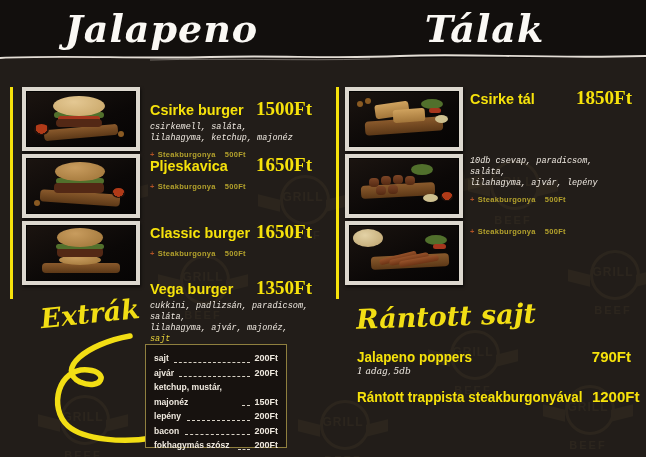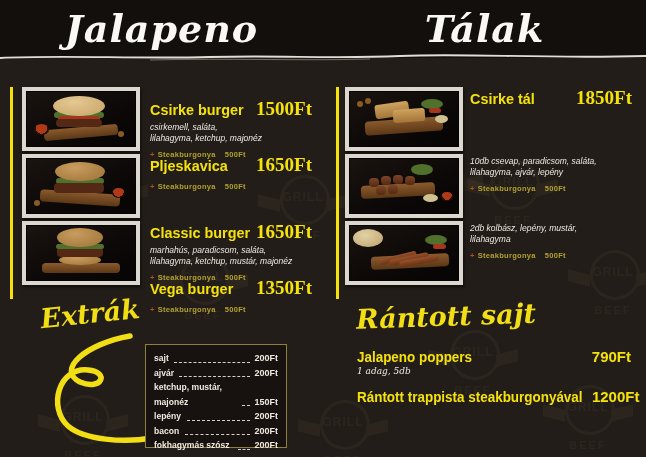--- a/index.html
+++ b/index.html
@@ -49,21 +49,21 @@
   .bread{background:radial-gradient(ellipse at 40% 35%,#e3d2a6,#bca26c);border-radius:50%;}
   .chick{background:linear-gradient(#cfa25e,#a3763a);border-radius:3px;}
   .cevap{background:linear-gradient(#7c4526,#542912);border-radius:4px;}
   .saus{background:linear-gradient(#96522a,#6b3315);border-radius:3px;}
   .slaw{background:#cfc190;border-radius:50%;}
   
   .item{position:absolute;width:162px;}
   .item .line1{display:flex;justify-content:space-between;align-items:baseline;}
   .iname{font-weight:bold;font-size:15px;color:#f6e20b;letter-spacing:0;transform:scaleX(.96);transform-origin:left;white-space:nowrap;}
   .iprice{font-weight:bold;font-size:19px;color:#f6e20b;white-space:nowrap;font-family:Liberation Serif, serif;}
-  .idesc{margin-top:2px;font-family:Liberation Sans, sans-serif;font-style:italic;font-size:8.5px;line-height:1.3;color:#eee8e0;}
+  .idesc{margin-top:2px;font-family:Liberation Mono, monospace;font-style:italic;font-size:8.5px;line-height:1.3;color:#eee8e0;}
   .hl{color:#e8d23a;}
   .iextra{margin-top:6px;font-size:7.5px;font-weight:bold;color:#b3a12c;letter-spacing:.3px;}
   .iextra .plus{color:#b05226;margin-right:3px;}
   .iextra .eprice{margin-left:9px;}
   
   .extras-title{
     position:absolute;left:28px;top:298px;width:124px;text-align:center;
     font-family:"DejaVu Serif",serif;font-style:italic;font-weight:bold;
     font-size:27px;color:#f2de14;transform:rotate(-6deg);
   }
@@ -221,33 +221,33 @@
   <div class="iextra">
     <span class="plus">+</span><span>Steakburgonya</span><span class="eprice">500Ft</span>
   </div>
 </div>
 
 <div class="item" style="left:150px;top:221px">
   <div class="line1">
     <span class="iname">Classic burger</span>
     <span class="iprice">1650Ft</span>
   </div>
-  <div class="idesc">
-    <span>marhahús, paradicsom, saláta,</span><br>
-    <span>lilahagyma, ketchup, mustár, majonéz</span>
-  </div>
   <div class="iextra">
     <span class="plus">+</span><span>Steakburgonya</span><span class="eprice">500Ft</span>
   </div>
 </div>
 
 <div class="item" style="left:150px;top:277px">
   <div class="line1">
     <span class="iname">Vega burger</span>
     <span class="iprice">1350Ft</span>
+  </div>
+  <div class="idesc">
+    <span>cukkini, padlizsán, paradicsom, saláta,</span><br>
+    <span>lilahagyma, ajvár, majonéz,</span> <span class="hl">sajt</span>
   </div>
   <div class="iextra">
     <span class="plus">+</span><span>Steakburgonya</span><span class="eprice">500Ft</span>
   </div>
 </div>
 
 <div class="extras-title">Extrák</div>
 <svg class="swoosh" viewBox="0 0 128 120">
   <path d="M100,6 C55,14 26,40 50,52 C72,61 80,42 58,40 C28,37 18,78 38,96 C54,110 94,113 122,108" stroke="#f2de14" stroke-width="5.5" fill="none" stroke-linecap="round"></path>
 </svg>
@@ -327,24 +327,20 @@
   <div class="idesc">
     <span>10db csevap, paradicsom, saláta,</span><br>
     <span>lilahagyma, ajvár, lepény</span>
   </div>
   <div class="iextra">
     <span class="plus">+</span><span>Steakburgonya</span><span class="eprice">500Ft</span>
   </div>
 </div>
 
 <div class="item" style="left:470px;top:221px">
-  <div class="idesc">
-    <span>2db kolbász, lepény, mustár,</span><br>
-    <span>lilahagyma</span>
-  </div>
   <div class="iextra">
     <span class="plus">+</span><span>Steakburgonya</span><span class="eprice">500Ft</span>
   </div>
 </div>
 
 <div class="section-title">Rántott sajt</div>
 
 <div class="special" style="top:348px">
   <div class="line1">
     <span class="sname">Jalapeno poppers</span>

